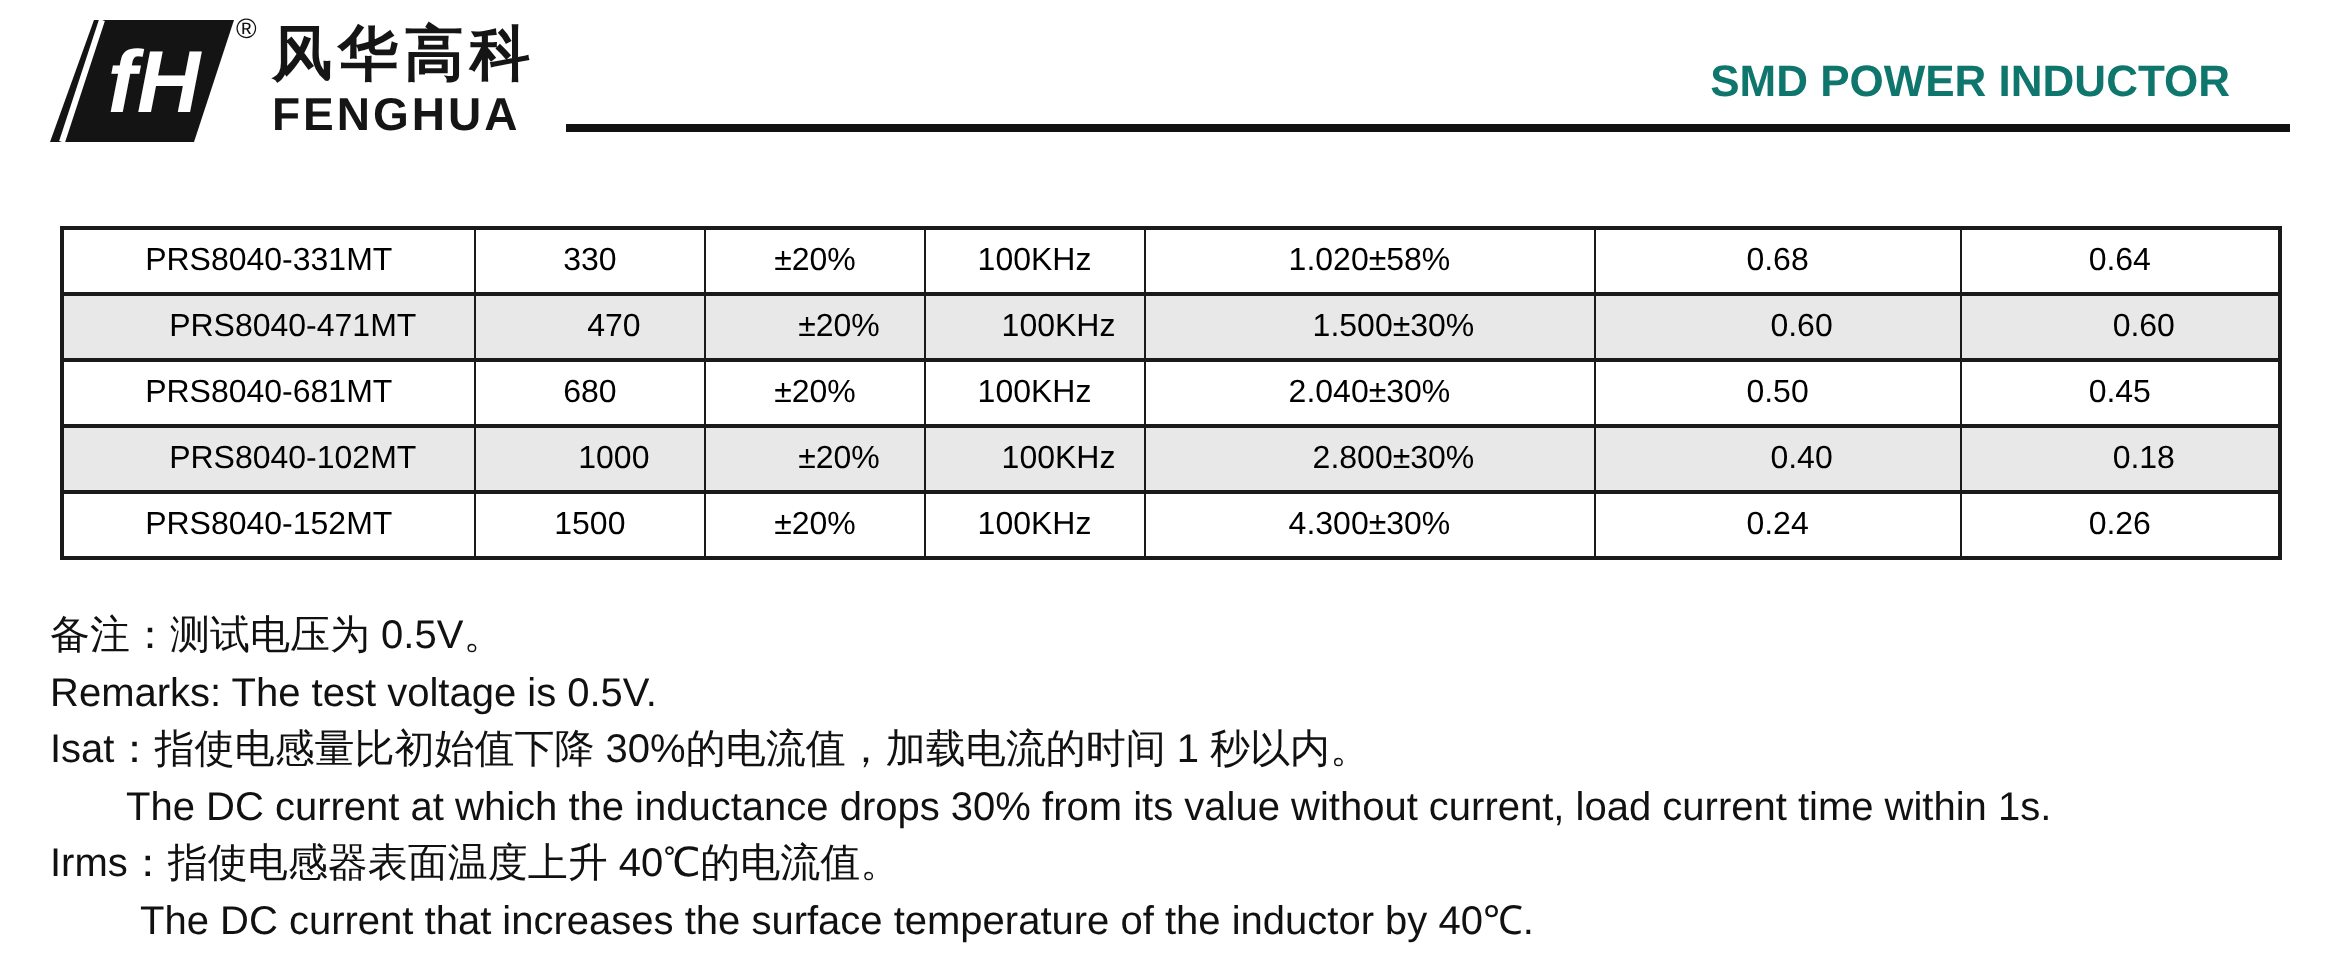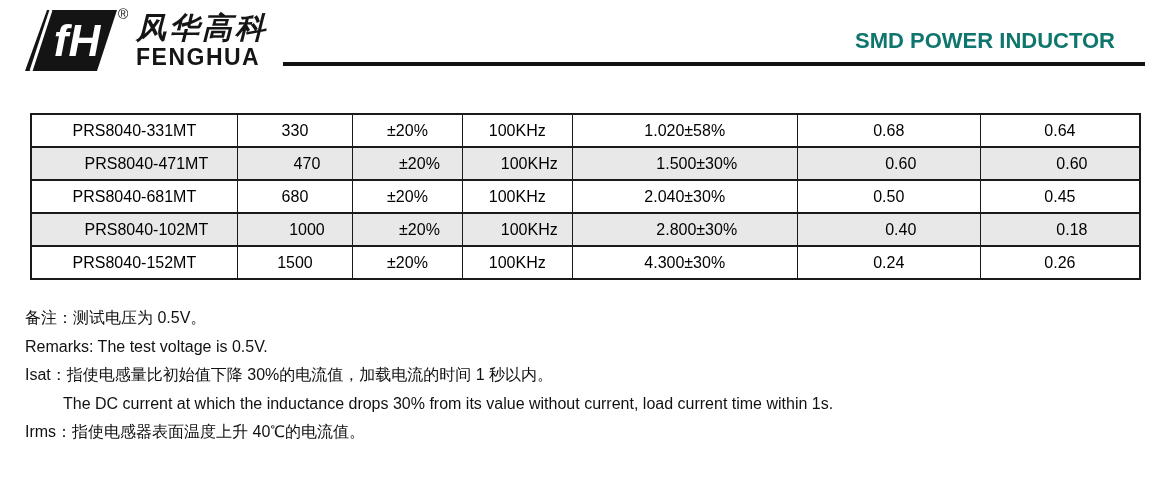--- a/index.html
+++ b/index.html
@@ -32,21 +32,20 @@
     left: 136px;
     top: 13px;
     line-height: 1;
   }
   .brand-cn {
     font-size: 30px;
     font-weight: bold;
     letter-spacing: 3px;
     color: #151515;
     white-space: nowrap;
-    font-style: italic;
   }
   .brand-en {
     margin-top: 3px;
     font-size: 23px;
     font-weight: bold;
     letter-spacing: 1.5px;
     color: #151515;
     font-stretch: condensed;
     white-space: nowrap;
   }
@@ -93,21 +92,21 @@
   table.spec-table tr.striped td { background: #e8e8e8; padding-left: 24px; }
 
   
   .remarks {
     position: absolute;
     left: 25px;
     top: 304px;
     width: 1130px;
   }
   .remark-line {
-    font-size: 16px;
+    font-size: 20px;
     line-height: 28.6px;
     color: #111;
     white-space: nowrap;
   }
   .indent-1 { padding-left: 38px; }
   .indent-2 { padding-left: 45px; }
 </style>
 </head>
 <body>
 
@@ -189,15 +188,16 @@
       </tr>
     </tbody>
   </table>
 
   <div class="remarks">
     <div class="remark-line">备注：测试电压为 0.5V。</div>
     <div class="remark-line">Remarks: The test voltage is 0.5V.</div>
     <div class="remark-line">Isat：指使电感量比初始值下降 30%的电流值，加载电流的时间 1 秒以内。</div>
     <div class="remark-line indent-1">The DC current at which the inductance drops 30% from its value without current, load current time within 1s.</div>
     <div class="remark-line">Irms：指使电感器表面温度上升 40℃的电流值。</div>
+    <div class="remark-line indent-2">The DC current that increases the surface temperature of the inductor by 40℃.</div>
   </div>
 
 </div>
 
 </body></html>

